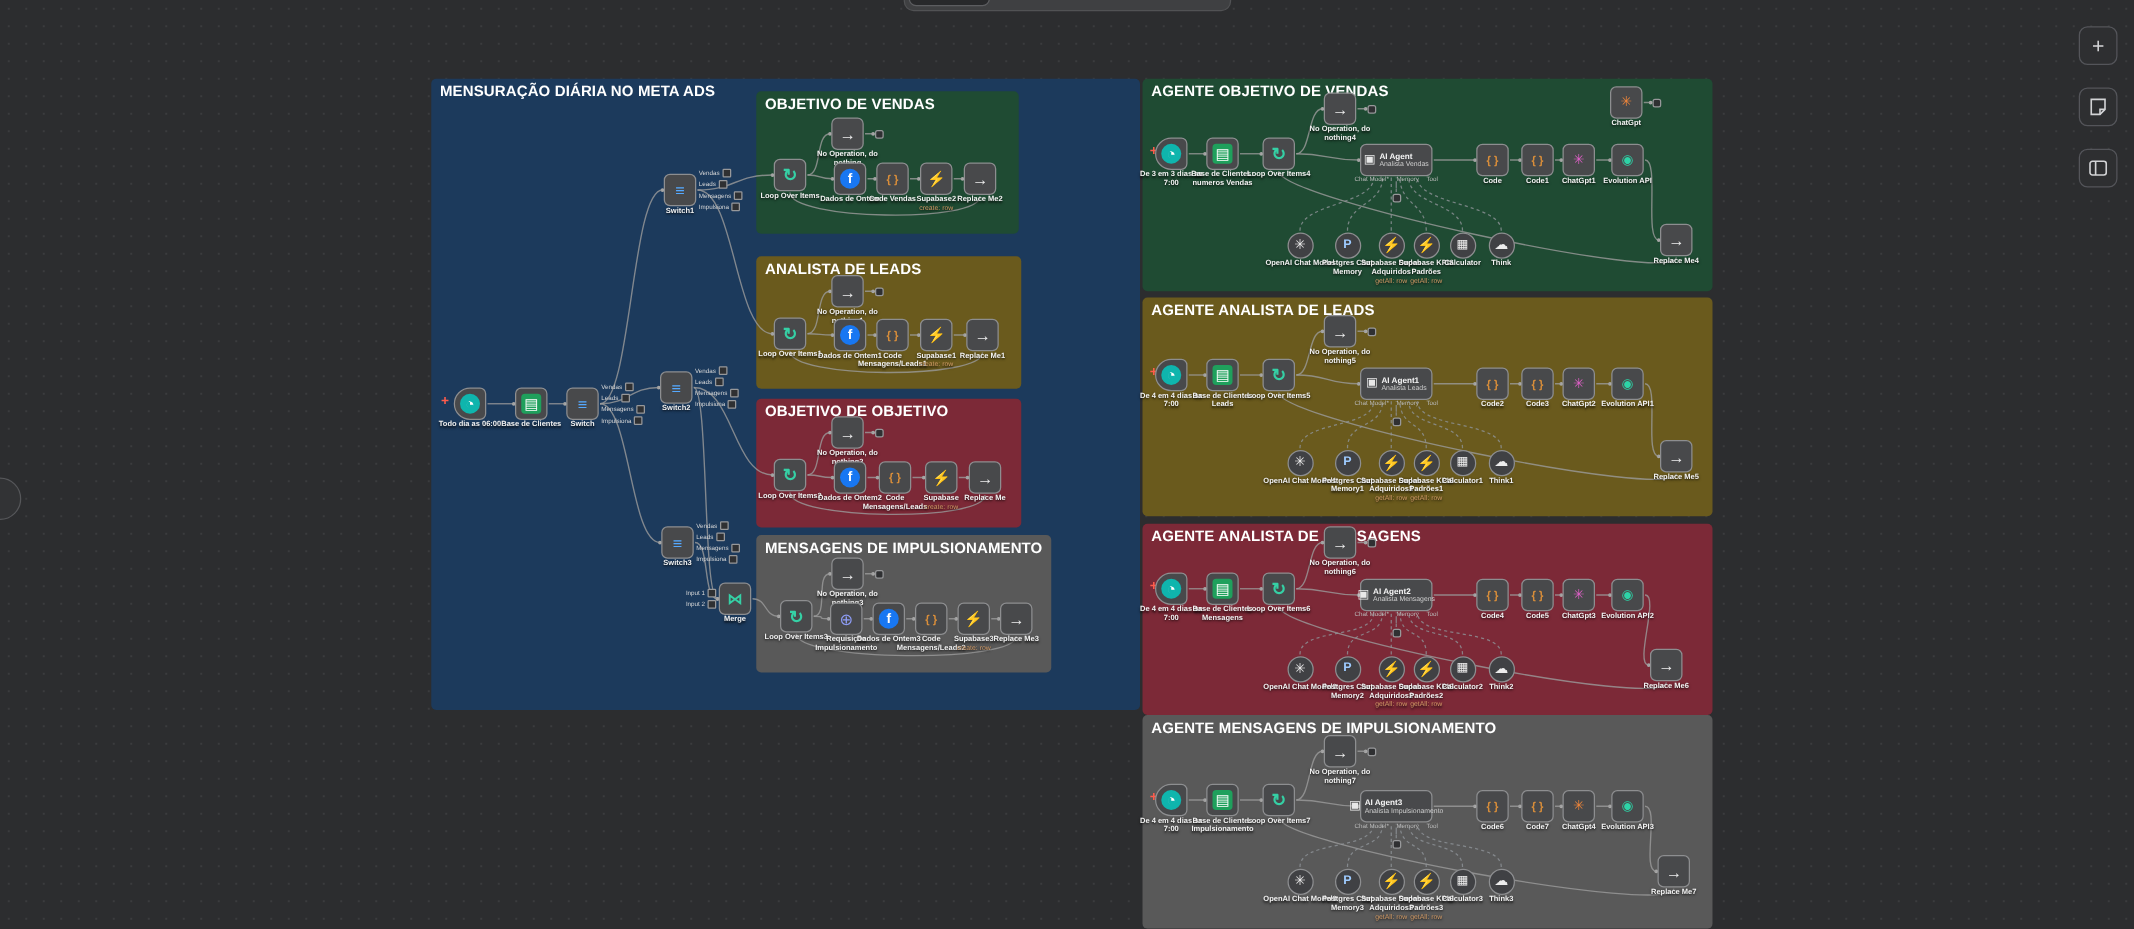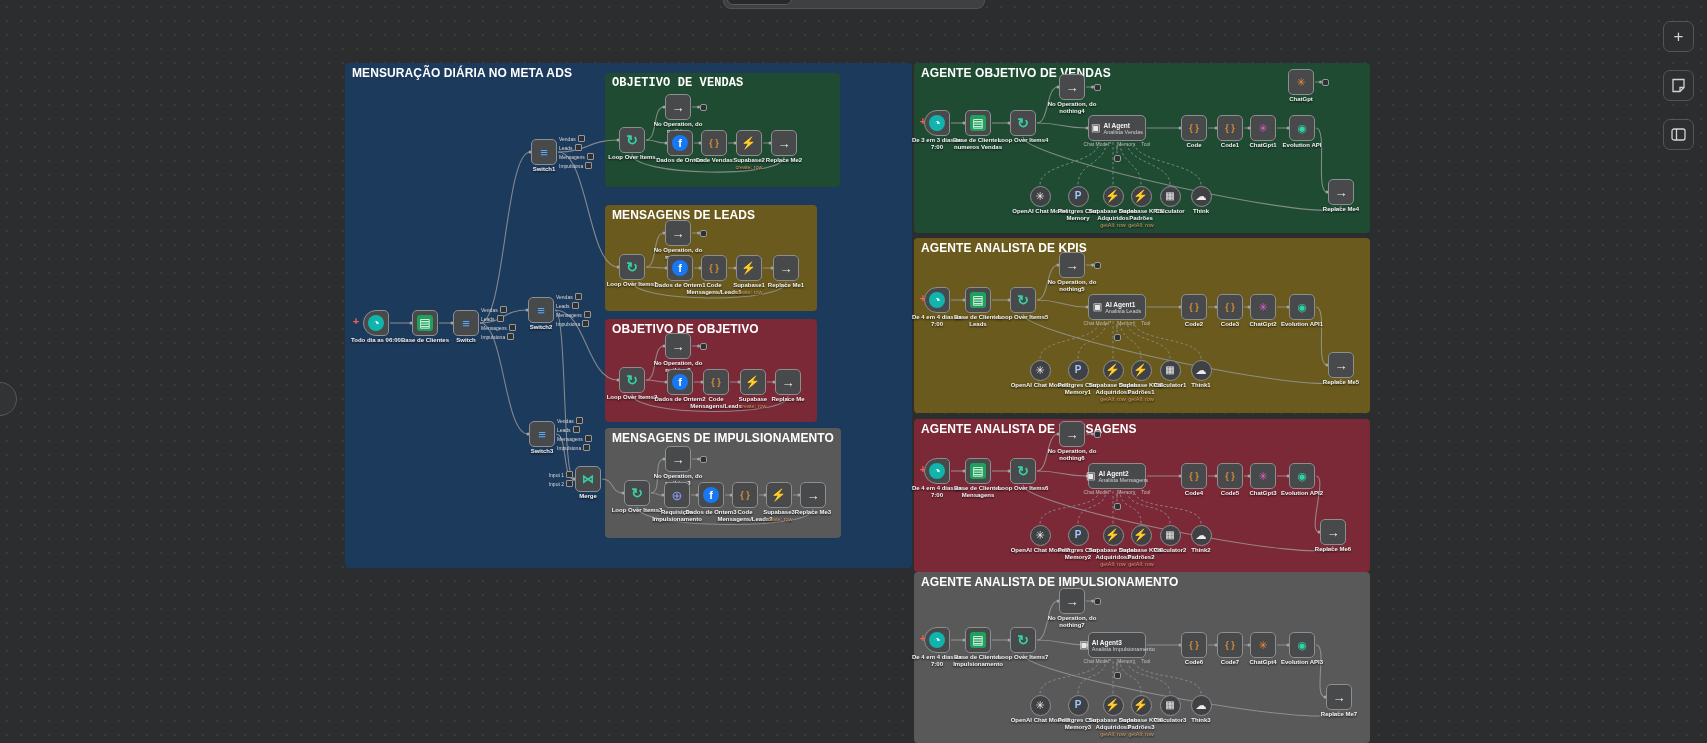--- a/index.html
+++ b/index.html
@@ -79,43 +79,43 @@
     <line x1="5.5" y1="1" x2="5.5" y2="12" stroke="#d2d3d5" stroke-width="1.3"></line>
   </svg>
 </div>
 
 <div class="assistant"></div>
 
 <div id="canvas">
     <div class="area" style="left: 345px; top: 63px; width: 567px; height: 505px; background: rgb(28, 58, 92);">
       <div class="area-title">MENSURAÇÃO DIÁRIA NO META ADS</div>
     </div>
-    <div class="area" style="left: 605px; top: 73px; width: 235px; height: 114px; background: rgb(31, 75, 51); font-family: Liberation Mono, monospace;">
+    <div class="area" style="left: 605px; top: 73px; width: 210px; height: 114px; background: rgb(31, 75, 51);">
       <div class="area-title">OBJETIVO DE VENDAS</div>
     </div>
     <div class="area" style="left: 605px; top: 205px; width: 212px; height: 106px; background: rgb(106, 90, 29);">
-      <div class="area-title">MENSAGENS DE LEADS</div>
+      <div class="area-title">ANALISTA DE LEADS</div>
     </div>
     <div class="area" style="left: 605px; top: 319px; width: 212px; height: 103px; background: rgb(124, 41, 55);">
       <div class="area-title">OBJETIVO DE OBJETIVO</div>
     </div>
     <div class="area" style="left: 605px; top: 428px; width: 236px; height: 110px; background: rgb(89, 89, 89);">
       <div class="area-title">MENSAGENS DE IMPULSIONAMENTO</div>
     </div>
     <div class="area" style="left: 914px; top: 63px; width: 456px; height: 170px; background: rgb(31, 75, 51);">
       <div class="area-title">AGENTE OBJETIVO DE VENDAS</div>
     </div>
     <div class="area" style="left: 914px; top: 238px; width: 456px; height: 175px; background: rgb(106, 90, 29);">
-      <div class="area-title">AGENTE ANALISTA DE KPIS</div>
+      <div class="area-title">AGENTE ANALISTA DE LEADS</div>
     </div>
     <div class="area" style="left: 914px; top: 419px; width: 456px; height: 153px; background: rgb(124, 41, 55);">
       <div class="area-title">AGENTE ANALISTA DE MENSAGENS</div>
     </div>
     <div class="area" style="left: 914px; top: 572px; width: 456px; height: 171px; background: rgb(89, 89, 89);">
-      <div class="area-title">AGENTE ANALISTA DE IMPULSIONAMENTO</div>
+      <div class="area-title">AGENTE MENSAGENS DE IMPULSIONAMENTO</div>
     </div>
     <svg width="1707" height="743" id="edges">
       <circle cx="411" cy="323" r="1.5" fill="#a8a8a8"></circle>
       <path stroke="#9b9b9b" stroke-width="1.1" d="M 390 323 C 402 323, 399 323, 411 323" fill="none" opacity="0.8"></path>
       <circle cx="452" cy="323" r="1.5" fill="#a8a8a8"></circle>
       <path stroke="#9b9b9b" stroke-width="1.1" d="M 439 323 C 451 323, 440 323, 452 323" fill="none" opacity="0.8"></path>
       <circle cx="530" cy="152" r="1.5" fill="#a8a8a8"></circle>
       <path stroke="#9b9b9b" stroke-width="1.1" d="M 480 323 C 505 323, 505 152, 530 152" fill="none" opacity="0.8"></path>
       <circle cx="527" cy="310" r="1.5" fill="#a8a8a8"></circle>
       <path stroke="#9b9b9b" stroke-width="1.1" d="M 480 323 C 503.5 323, 503.5 310, 527 310" fill="none" opacity="0.8"></path>

